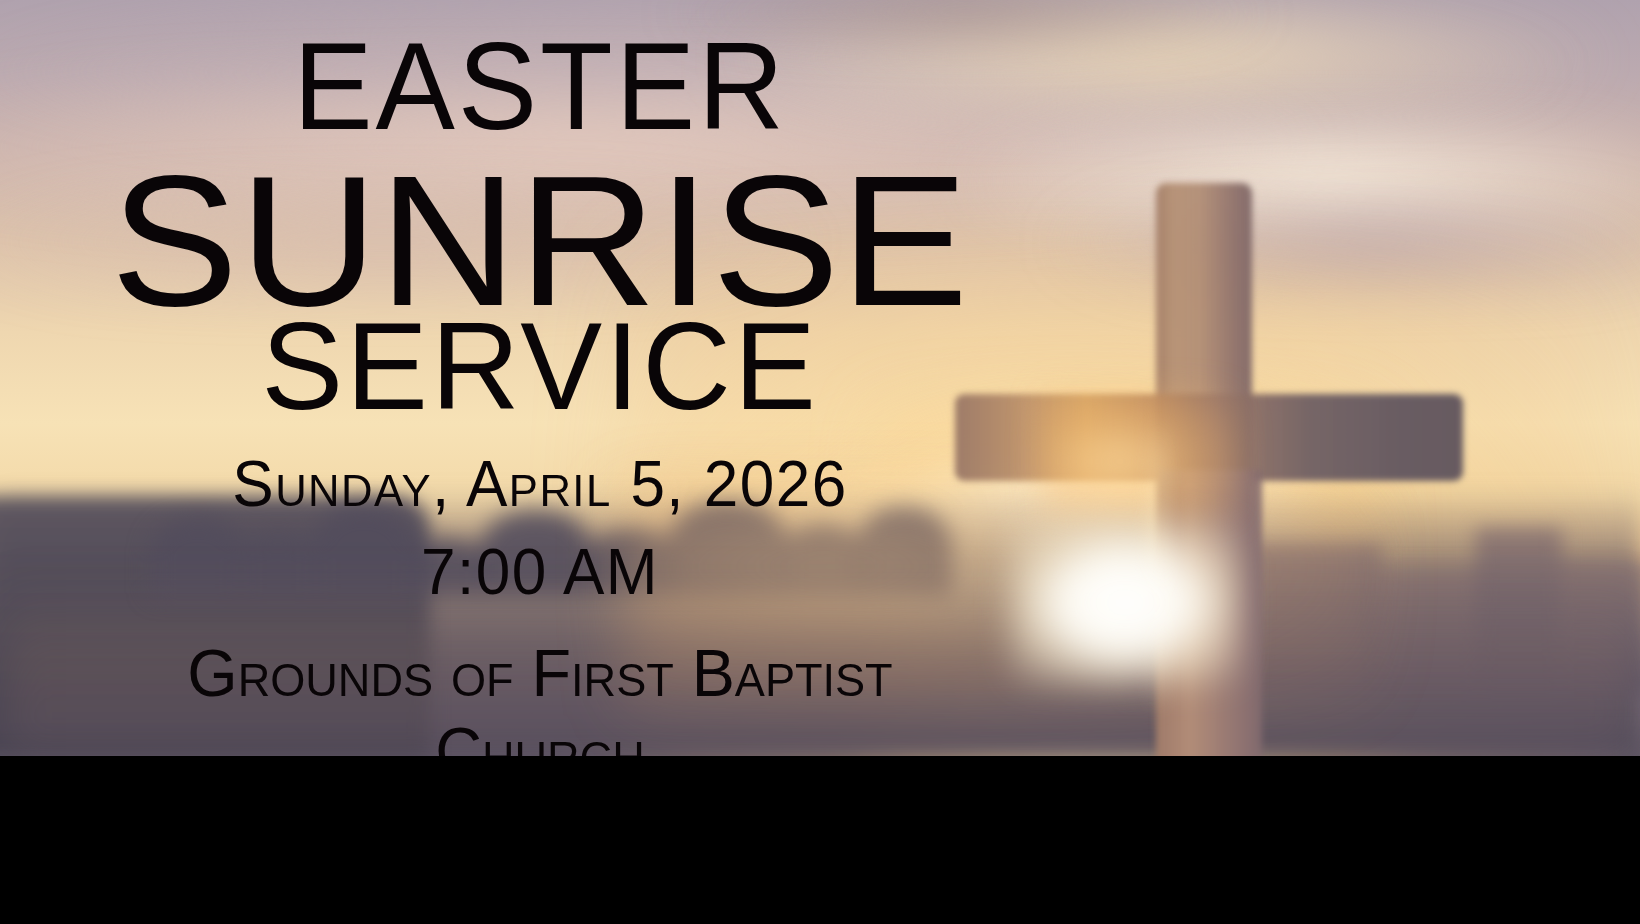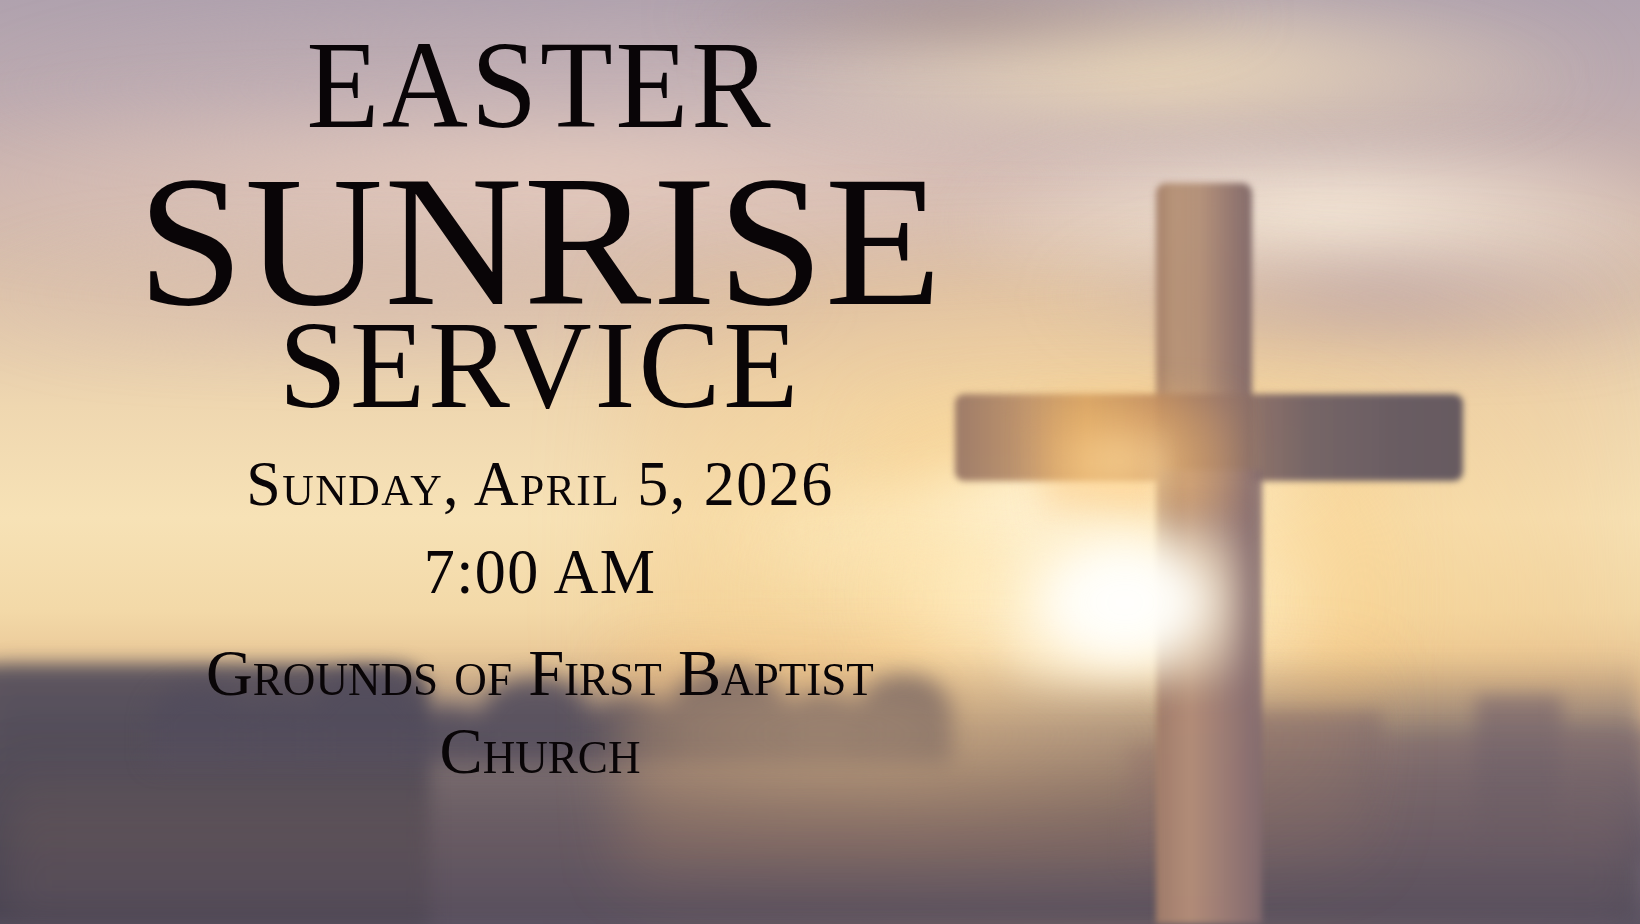--- a/index.html
+++ b/index.html
@@ -1,23 +1,23 @@
 <!DOCTYPE html>
 <html><head>
 <meta charset="utf-8">
 <style>
   * { margin:0; padding:0; box-sizing:border-box; }
   html,body { width:1640px; height:924px; overflow:hidden; background:#000; }
 
   .poster{
     position:relative;
     width:1640px;
-    height:924px;
+    height:756px;
     overflow:hidden;
-    font-family:Liberation Serif, serif;
+    font-family:Liberation Sans, sans-serif;
     padding-left:31px;
   }
 
   
   .sky-base{
     position:absolute; inset:0;
     background:
       linear-gradient(180deg,
         #b0a2ae 0%,
         #bcaab0 10%,

